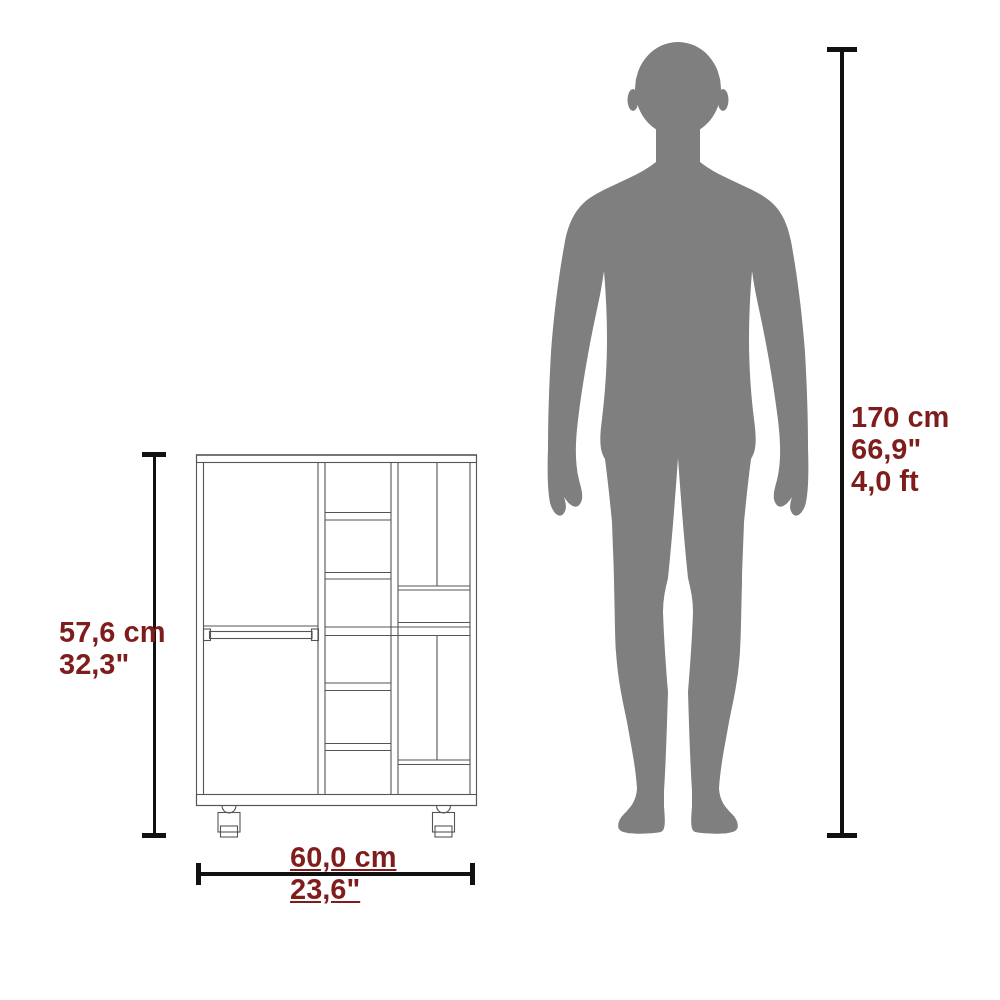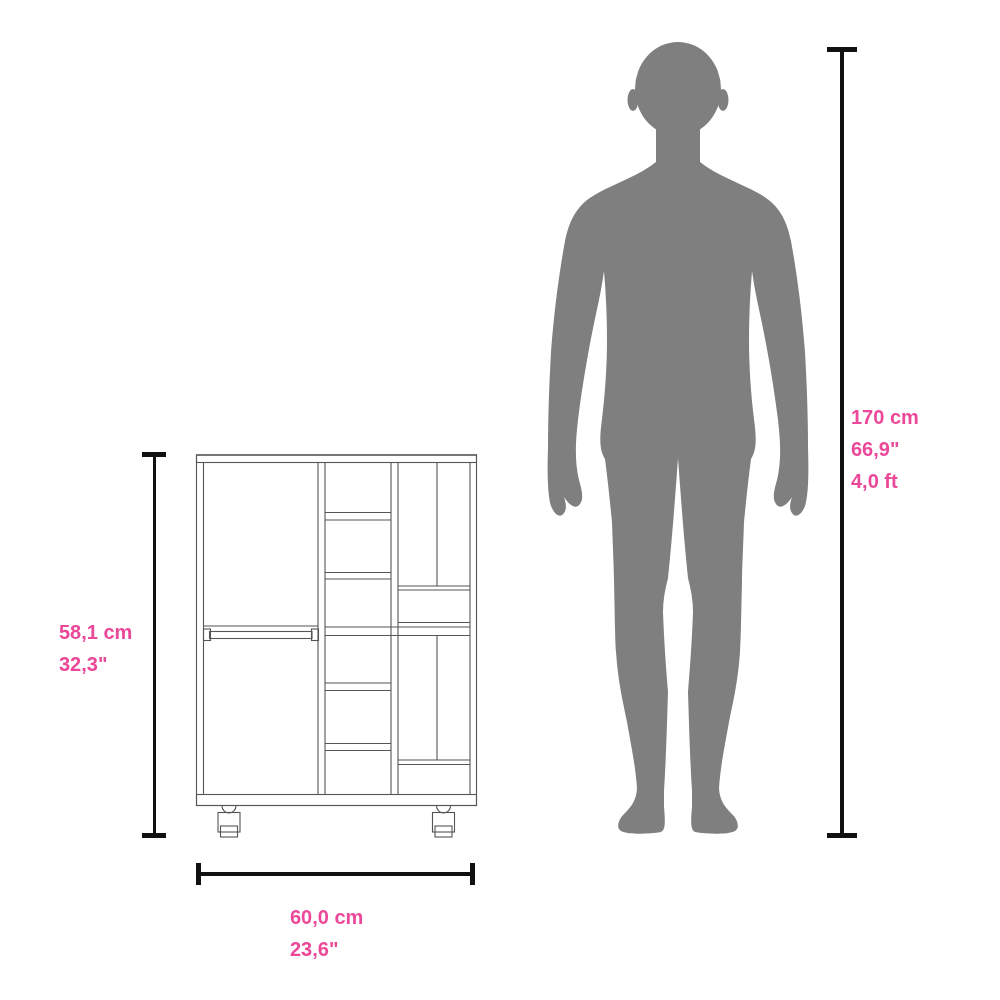--- a/index.html
+++ b/index.html
@@ -5,21 +5,21 @@
   html,body{margin:0;padding:0;background:#fff;}
   .canvas{
     position:relative;width:1000px;height:1000px;background:#ffffff;
     font-family:"Liberation Sans","DejaVu Sans",sans-serif;overflow:hidden;
   }
   .abs{position:absolute;}
   
   .dim{position:absolute;background:#111;}
   
   .dim-label{
-    position:absolute;color:#ec4899;font-size:20px;line-height:32px;
+    position:absolute;color:#7f1d1d;font-size:29px;line-height:32px;
     font-weight:600;letter-spacing:0px;white-space:nowrap;
   }
   svg{display:block;}
 </style>
 </head>
 <body>
 
 <div class="canvas">
 
   <svg class="abs" style="left:190px;top:450px;" width="292" height="395" viewBox="190 450 292 395">
@@ -142,28 +142,28 @@
         C 740,183 714,174 700,162
         C 688,168 668,168 656,162
         Z"></path>
     </g>
   </svg>
 
   <div class="dim" style="left:152.5px;top:452px;width:3.5px;height:386px;"></div>
   <div class="dim" style="left:142px;top:452px;width:24px;height:5px;"></div>
   <div class="dim" style="left:142px;top:833px;width:24px;height:5px;"></div>
   <div class="dim-label" style="left:59px;top:616px;">
-    <div>58,1 cm</div>
+    <div>57,6 cm</div>
     <div>32,3"</div>
   </div>
 
   <div class="dim" style="left:197px;top:872px;width:277px;height:3.5px;"></div>
   <div class="dim" style="left:196px;top:862.5px;width:5px;height:22px;"></div>
   <div class="dim" style="left:470px;top:862.5px;width:5px;height:22px;"></div>
-  <div class="dim-label" style="left:290px;top:901px;">
+  <div class="dim-label" style="left:290px;top:841px;text-decoration:underline;">
     <div>60,0 cm</div>
     <div>23,6"</div>
   </div>
 
   <div class="dim" style="left:840px;top:48px;width:4px;height:790px;"></div>
   <div class="dim" style="left:827px;top:47px;width:30px;height:5px;"></div>
   <div class="dim" style="left:827px;top:833px;width:30px;height:5px;"></div>
   <div class="dim-label" style="left:851px;top:401px;">
     <div>170 cm</div>
     <div>66,9"</div>

